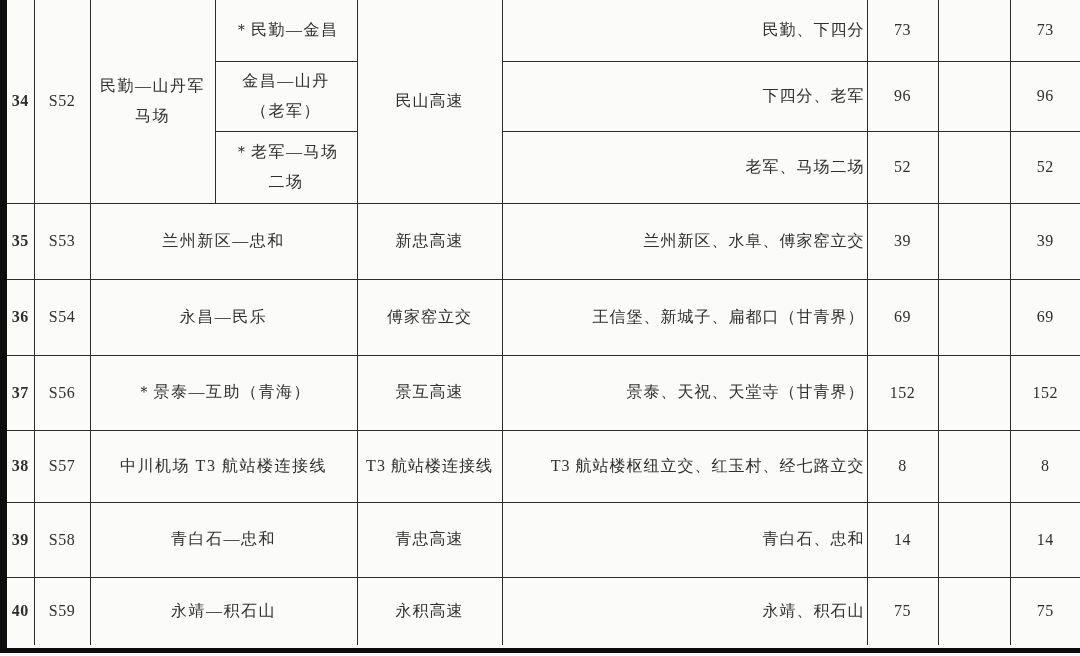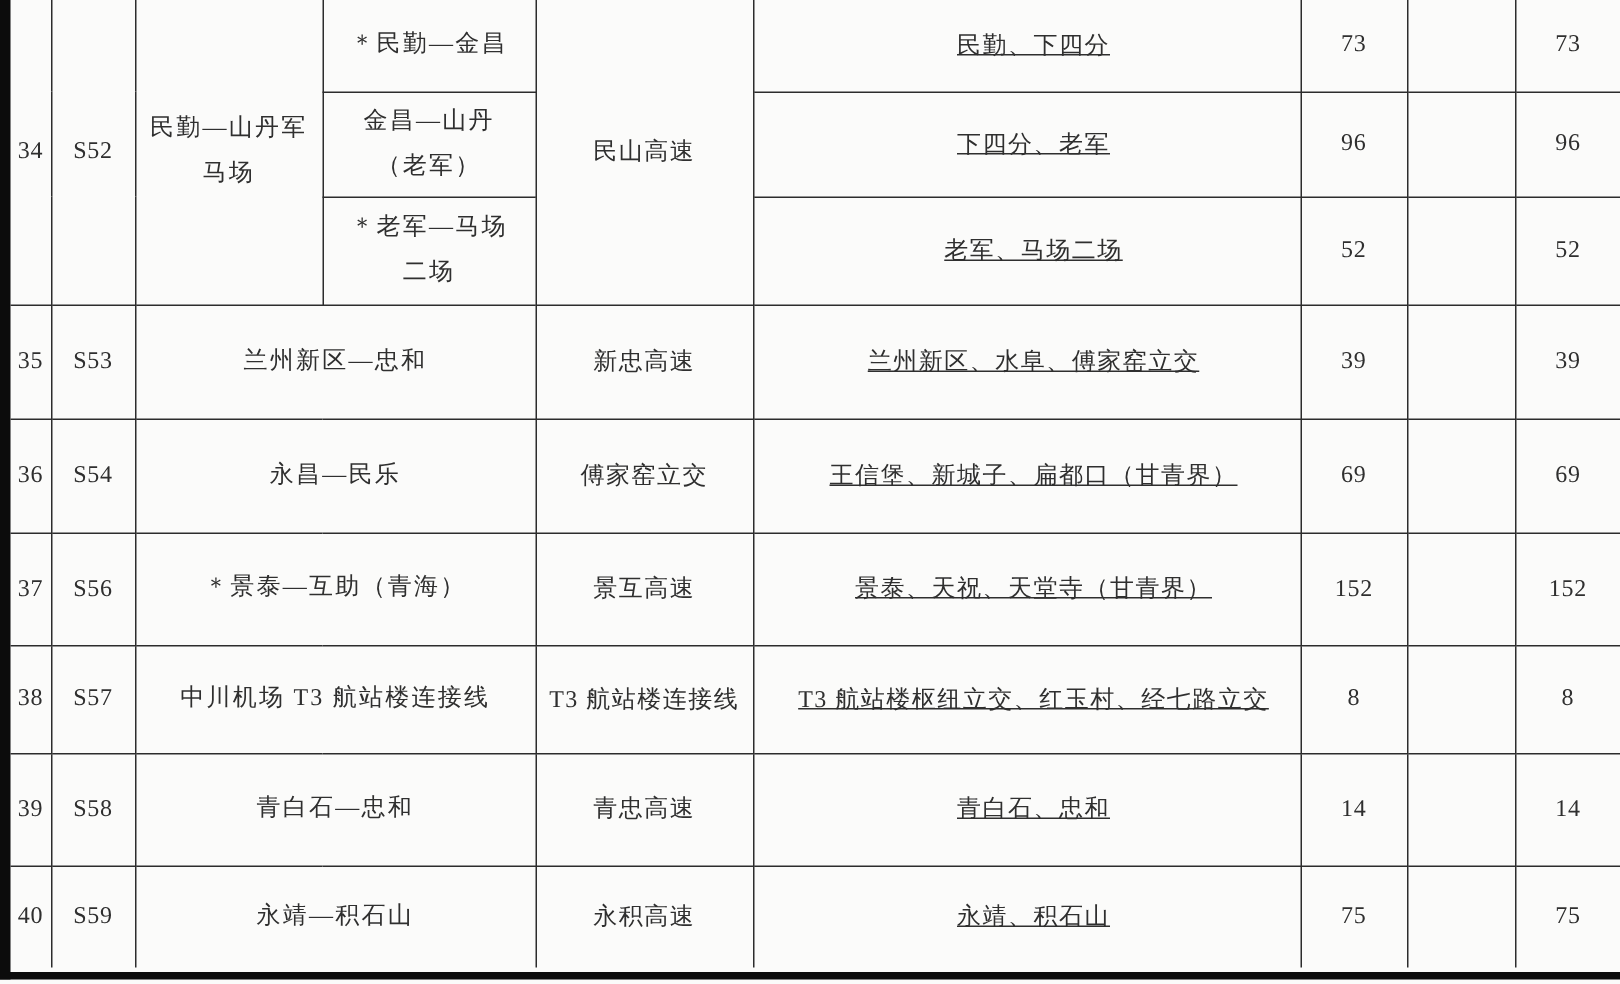--- a/index.html
+++ b/index.html
@@ -35,30 +35,29 @@
     border: 1.5px solid #2c2c2c;
     text-align: center;
     vertical-align: middle;
     font-size: 16px;
     letter-spacing: 1.5px;
     padding: 0 2px;
     overflow: hidden;
   }
   tr.first td { border-top: none; }
   tr.last td { border-bottom: none; }
-  td.edge-l { border-left: none; }
+  td.edge-l { border-left: none; font-weight: bold; }
   td.edge-r { border-right: none; }
   td.c-route, td.c-seg { white-space: pre-line; line-height: 1.9; }
   td.c-name { letter-spacing: 1px; white-space: nowrap; font-family: Liberation Serif, serif; }
   td.c-points {
-    text-align: center;
+    text-align: right;
     padding-left: 11px;
     letter-spacing: 1px;
     white-space: nowrap;
-    text-decoration: underline;
   }
   td.c-num, td.c-len { letter-spacing: 0.5px; }
   
   tr.h0 { height: 61px; }
   tr.h1 { height: 70px; }
   tr.h2 { height: 72px; padding-left: 44px; }
   tr.h3 { height: 76px; margin-top: 44px; }
   tr.h4 { height: 76px; margin-top: 37px; }
   tr.h5 { height: 75px; }
   tr.h6 { height: 72px; }

